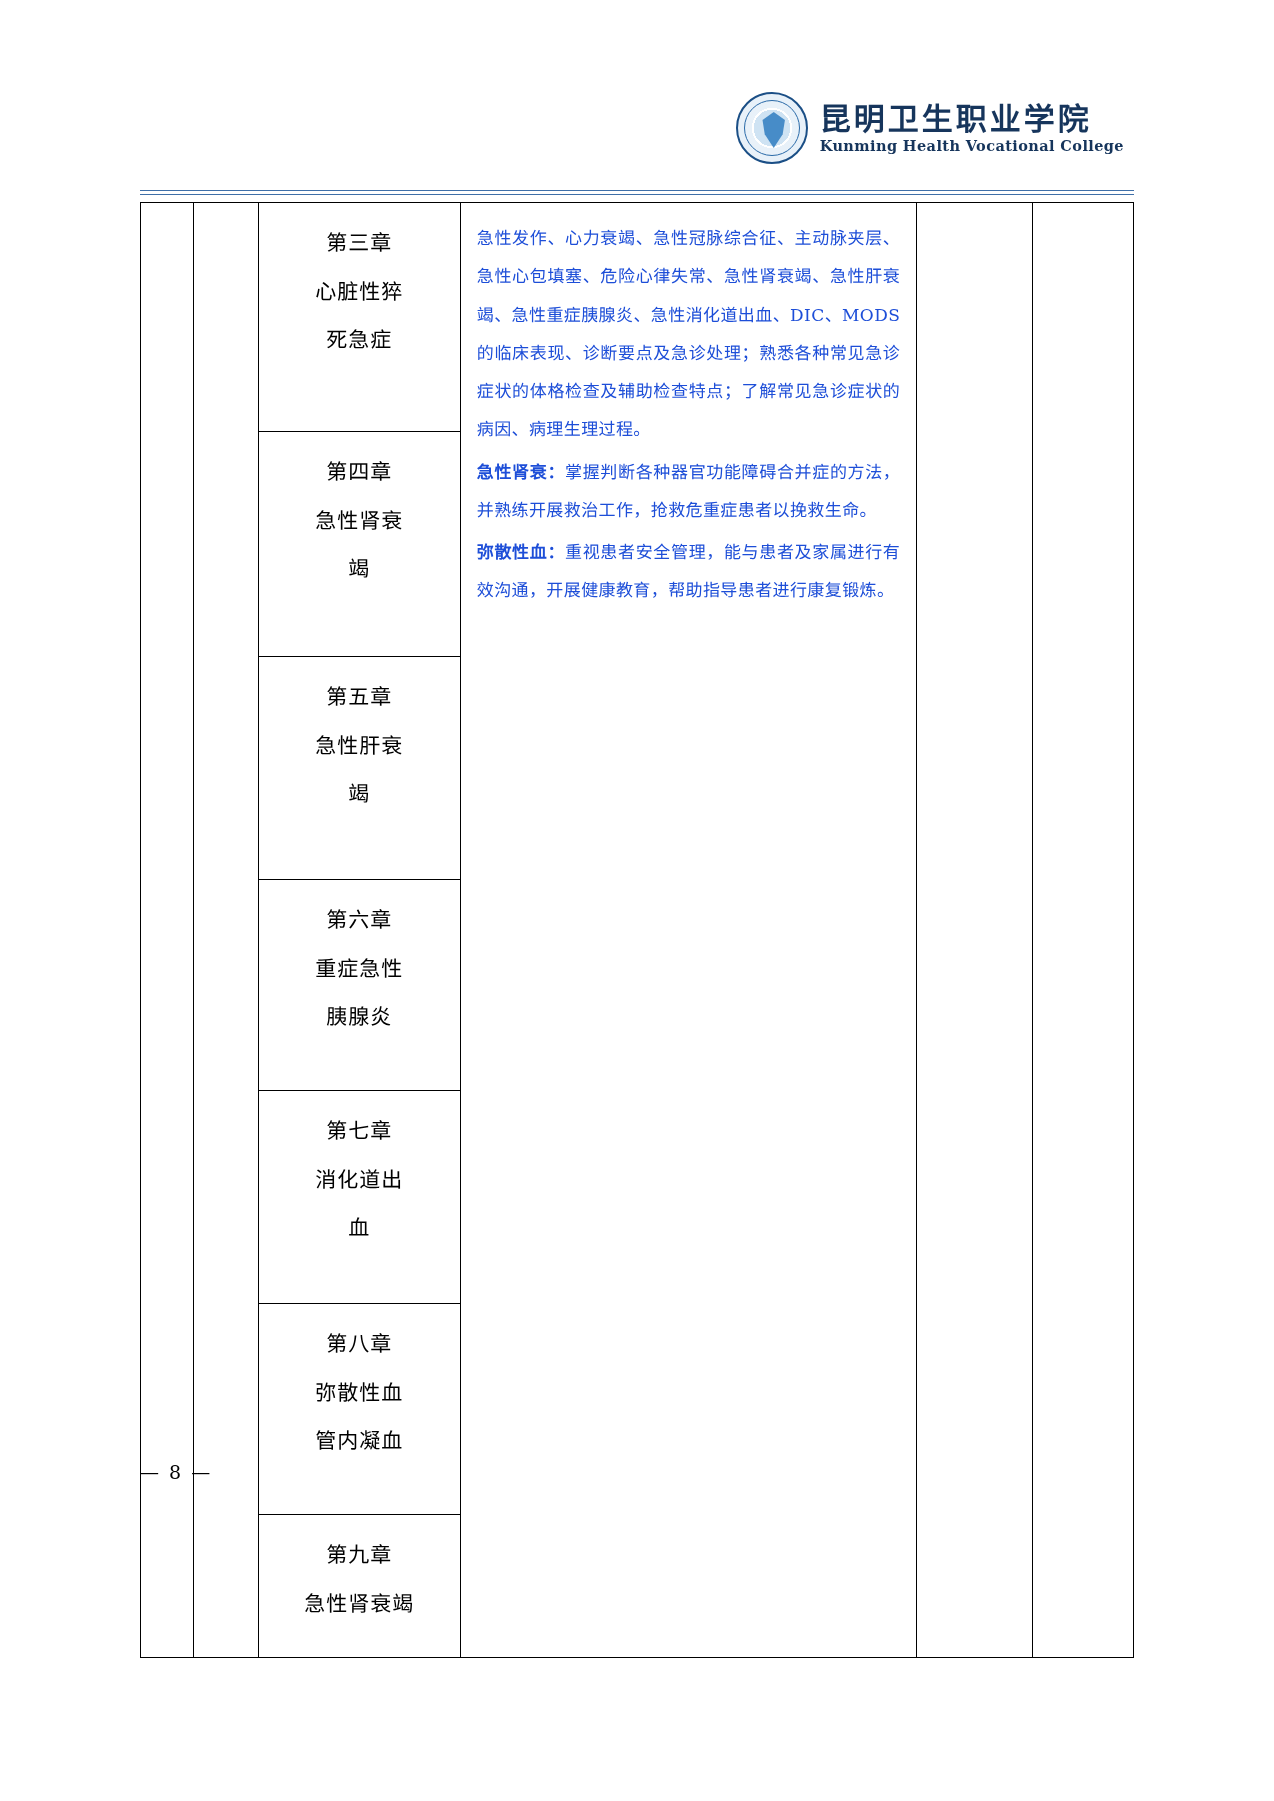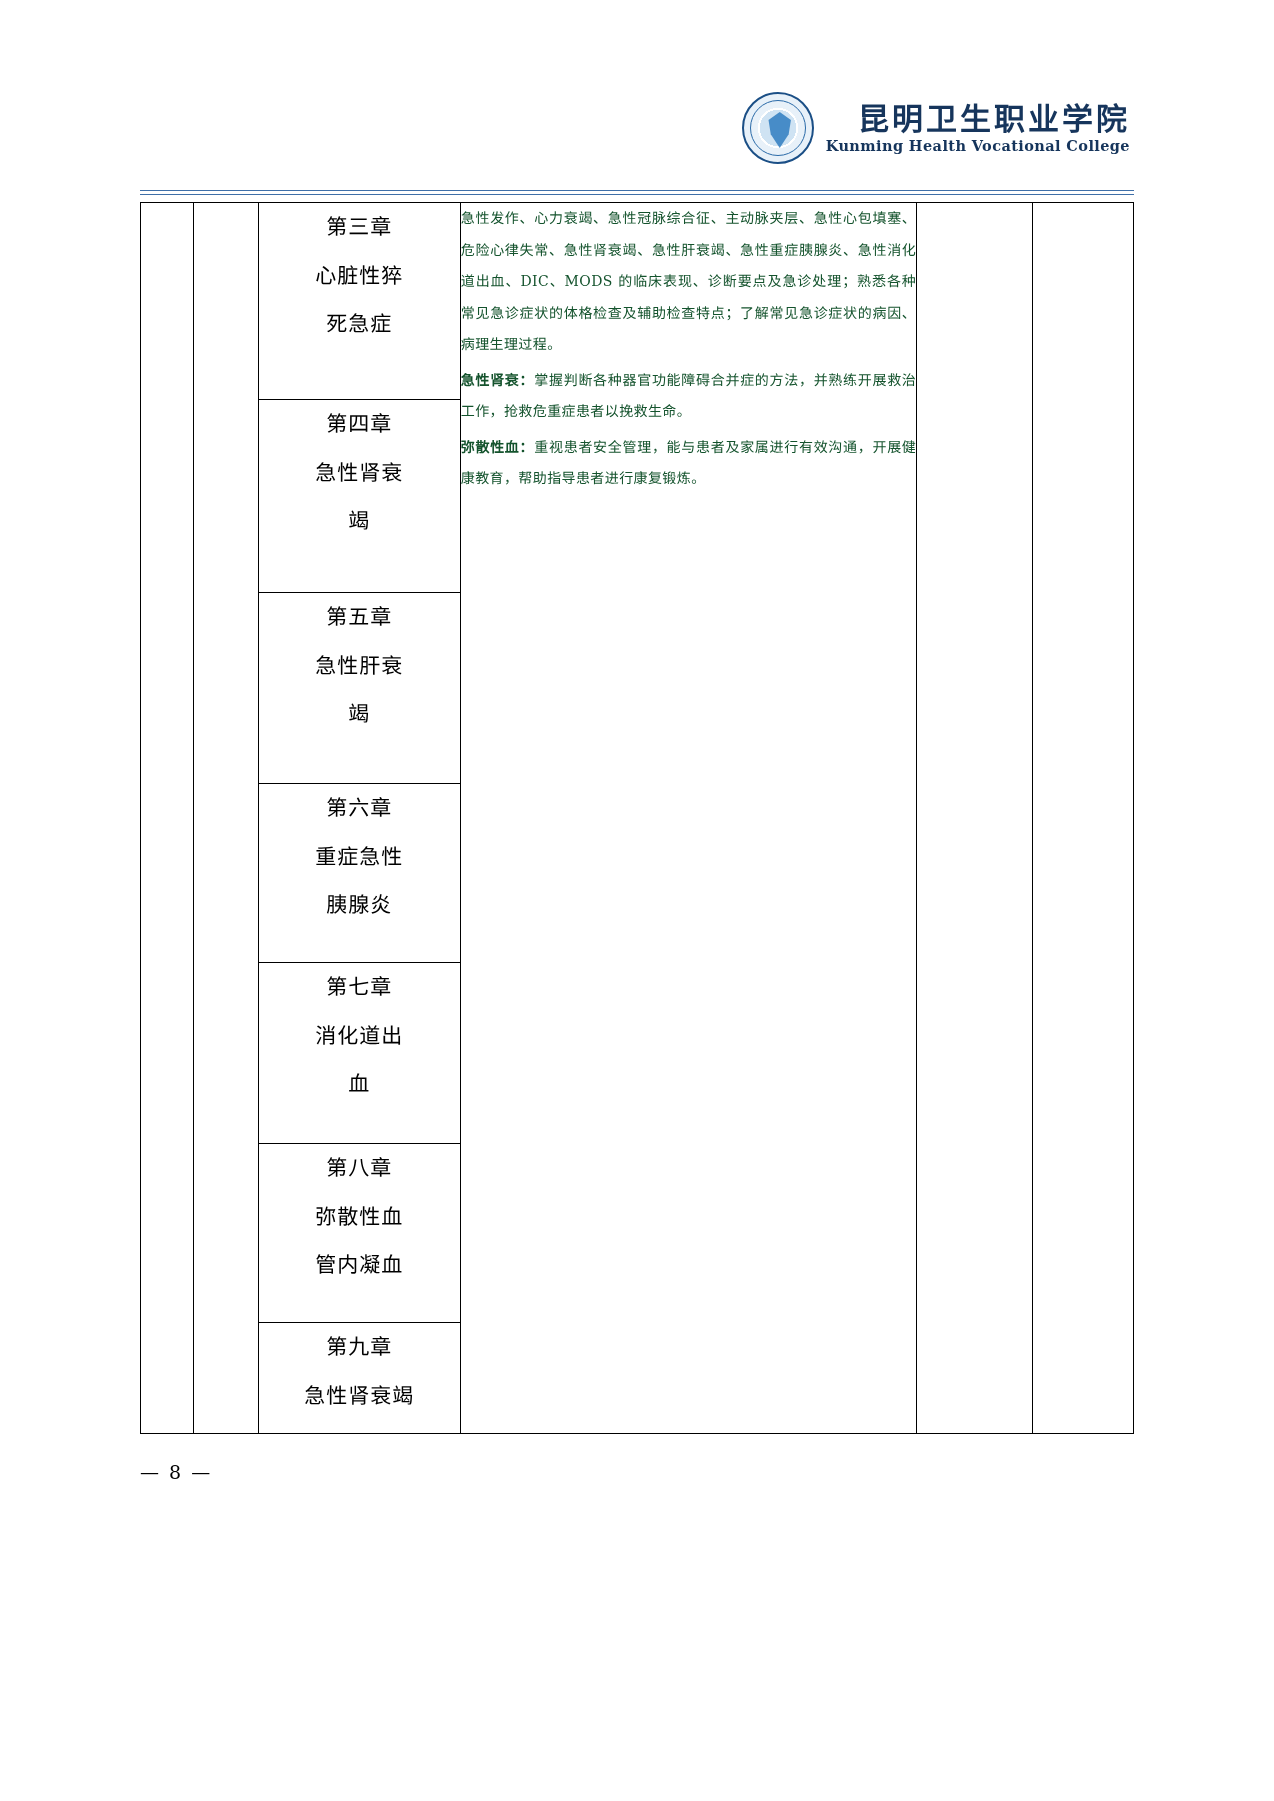--- a/index.html
+++ b/index.html
@@ -27,26 +27,25 @@
   
   .header {
     position: absolute;
     left: 140px;
     top: 92px;
     width: 994px;
     height: 100px;
   }
   .logo-wrap {
     position: absolute;
-    right: 4px;
+    right: 10px;
     top: 0;
     display: flex;
     align-items: center;
     gap: 12px;
-    text-align: right;
   }
   .logo-seal {
     width: 72px;
     height: 72px;
     border-radius: 50%;
     border: 2px solid #1b4f86;
     background:
       radial-gradient(circle at 50% 50%, #cfe3f3 0 38%, #ffffff 38% 42%, #e8f1f9 42% 100%);
     position: relative;
     box-sizing: border-box;
@@ -114,21 +113,21 @@
     position: absolute;
     left: 140px;
     top: 202px;
     width: 994px;
     border-collapse: collapse;
     table-layout: fixed;
   }
   .doc-table td {
     border: 1px solid #000000;
     vertical-align: top;
-    padding: 0;
+    padding: 16px;
   }
 
   .col-a { width: 50px; }
   .col-b { width: 62px; }
   .col-c { width: 192px; }
   .col-d { width: 434px; }
   .col-e { width: 110px; }
   .col-f { width: 96px; }
 
   .chapter-cell {
@@ -136,23 +135,23 @@
     font-family: "DejaVu Serif", "Liberation Serif", serif;
     font-size: 21px;
     line-height: 2.32;
     color: #000;
     padding: 12px 18px 14px 18px;
     letter-spacing: 1px;
   }
 
   .body-cell {
     font-family: "DejaVu Serif", "Liberation Serif", serif;
-    font-size: 14px;
+    font-size: 17px;
     line-height: 2.25;
-    color: #14532d;
+    color: #1d4ed8;
     padding: 14px 14px 18px 14px;
     text-align: justify;
     letter-spacing: .4px;
   }
   .body-cell p {
     margin: 0;
     text-indent: 0;
   }
   .body-cell .lbl {
     font-weight: 700;

